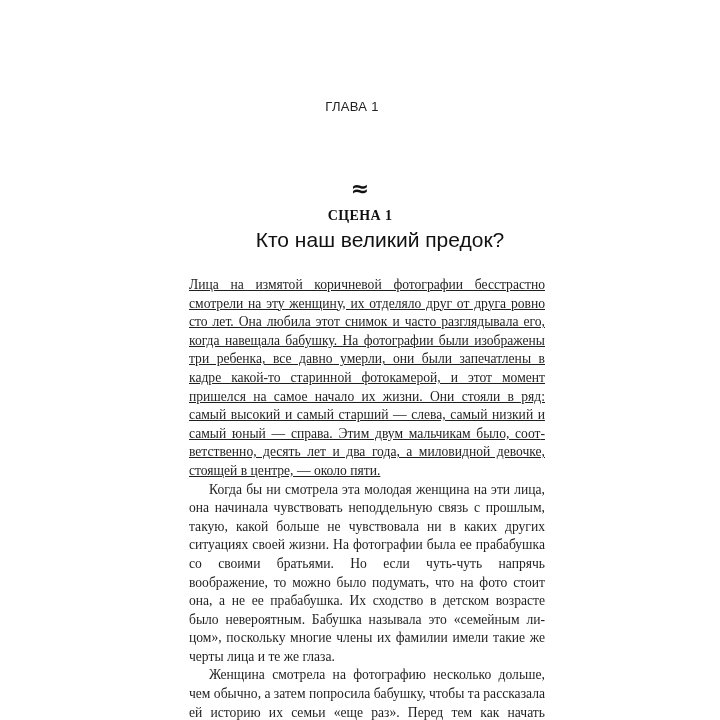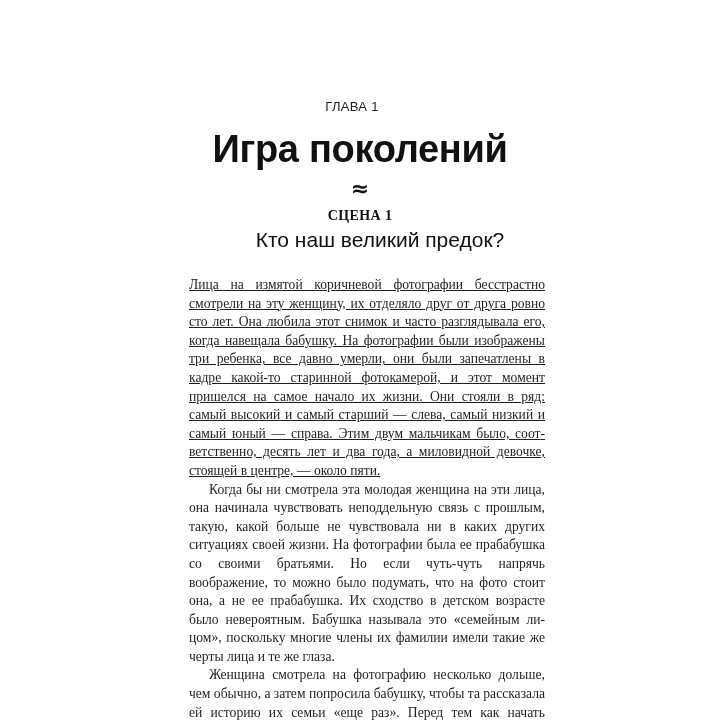--- a/index.html
+++ b/index.html
@@ -19,21 +19,20 @@
     font-family:"Liberation Serif", serif; font-size:13.6px; line-height:18.6px; color:#1f1f1f;
     text-align:justify; hyphens:manual; }
   .body p { margin:0; text-indent:20px; }
   .body p.first { text-indent:0;text-decoration:underline; }
 </style>
 </head>
 <body>
 
 <div class="page">
   <div class="chapter">ГЛАВА 1</div>
-  <div class="title">Игра поколений</div>
   <div class="ornament">≈</div>
   <div class="scene">СЦЕНА 1</div>
   <div class="subtitle">Кто наш великий предок?</div>
   <div class="body">
     <p class="first">Лица на измятой коричневой фотографии бесстрастно смотрели на эту женщину, их отделяло друг от друга ровно сто лет. Она любила этот снимок и часто разглядывала его, когда навещала ба­бушку. На фотографии были изображены три ребенка, все давно умерли, они были запечатлены в кадре какой-то старинной фото­камерой, и этот момент пришелся на самое начало их жизни. Они стояли в ряд: самый высокий и самый старший — слева, самый низкий и самый юный — справа. Этим двум мальчикам было, соот­ветственно, десять лет и два года, а миловидной девочке, стоящей в центре, — около пяти.</p>
     <p>Когда бы ни смотрела эта молодая женщина на эти лица, она начинала чувствовать неподдельную связь с прошлым, такую, какой больше не чувствовала ни в каких других ситуациях своей жизни. На фотографии была ее прабабушка со своими братьями. Но если чуть-чуть напрячь воображение, то можно было подумать, что на фото стоит она, а не ее прабабушка. Их сходство в детском возрасте было невероятным. Бабушка называла это «семейным ли­цом», поскольку многие члены их фамилии имели такие же черты лица и те же глаза.</p>
     <p>Женщина смотрела на фотографию несколько дольше, чем обычно, а затем попросила бабушку, чтобы та рассказала ей историю их семьи «еще раз». Перед тем как начать повествование, пожилая женщина открыла первую страницу альбома и вытащила</p>
   </div>
 </div>
 

